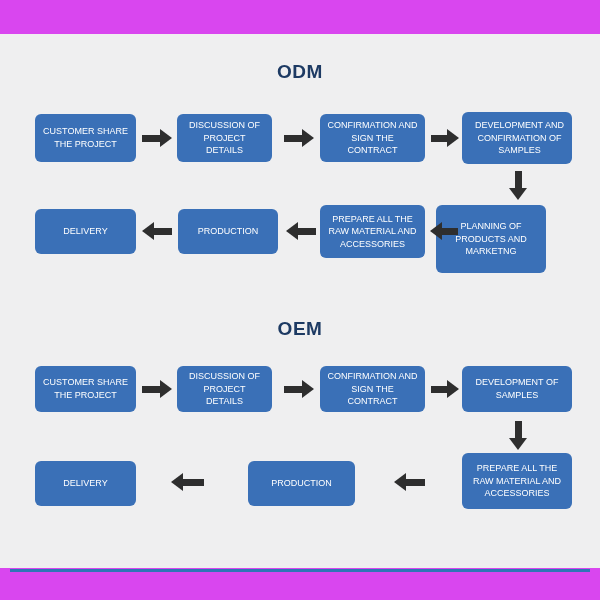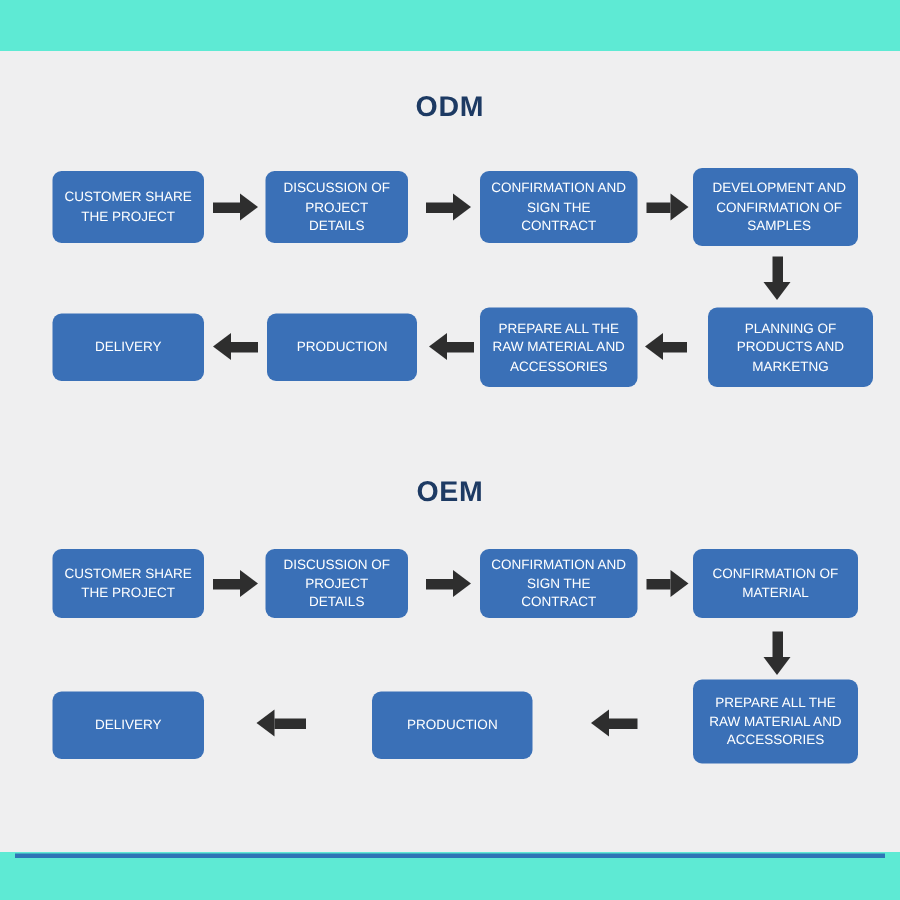--- a/index.html
+++ b/index.html
@@ -1,18 +1,18 @@
 <!DOCTYPE html>
 <html><head>
 <meta charset="utf-8">
 <style>
   html,body { margin:0; padding:0; background:#ffffff; }
   .canvas {
     position:relative; width:600px; height:600px;
-    background:#5eead4; overflow:hidden;
+    background:#d946ef; overflow:hidden;
     font-family:"Liberation Sans", sans-serif;
   }
   .panel {
     position:absolute; left:0; top:34px; width:600px; height:534px;
     background:#efeff0;
   }
   .underline {
     position:absolute; left:10px; top:569px; width:580px; height:3px;
     background:#2e75b6;
   }
@@ -80,21 +80,21 @@
     <div class="head"></div>
   </div>
 
   <div class="box" style="left:462px; top:112px; width:110px; height:52px;padding-left:12px;">DEVELOPMENT AND CONFIRMATION OF SAMPLES</div>
 
   <div class="arrow-down" style="left:509px; top:171px; width:18px; height:29px;">
     <div class="shaft"></div>
     <div class="head"></div>
   </div>
 
-  <div class="box" style="left:472px; top:205px; width:110px; height:53px;">PLANNING OF PRODUCTS AND MARKETNG</div>
+  <div class="box" style="left:436px; top:205px; width:110px; height:68px;">PLANNING OF PRODUCTS AND MARKETNG</div>
 
   <div class="arrow-left" style="left:430px; top:222px; width:28px; height:18px;">
     <div class="head"></div>
     <div class="shaft"></div>
   </div>
 
   <div class="box" style="left:320px; top:205px; width:105px; height:53px;">PREPARE ALL THE RAW MATERIAL AND ACCESSORIES</div>
 
   <div class="arrow-left" style="left:286px; top:222px; width:30px; height:18px;">
     <div class="head"></div>
@@ -126,21 +126,21 @@
     <div class="head"></div>
   </div>
 
   <div class="box" style="left:320px; top:366px; width:105px; height:46px;">CONFIRMATION AND SIGN THE CONTRACT</div>
 
   <div class="arrow-right" style="left:431px; top:380px; width:28px; height:18px;">
     <div class="shaft"></div>
     <div class="head"></div>
   </div>
 
-  <div class="box" style="left:462px; top:366px; width:110px; height:46px;">CONFIRMATION OF MATERIAL</div>
+  <div class="box" style="left:462px; top:366px; width:110px; height:46px;">DEVELOPMENT OF SAMPLES</div>
 
   <div class="arrow-down" style="left:509px; top:421px; width:18px; height:29px;">
     <div class="shaft"></div>
     <div class="head"></div>
   </div>
 
   <div class="box" style="left:462px; top:453px; width:110px; height:56px;">PREPARE ALL THE RAW MATERIAL AND ACCESSORIES</div>
 
   <div class="arrow-left" style="left:394px; top:473px; width:31px; height:18px;">
     <div class="head"></div>

